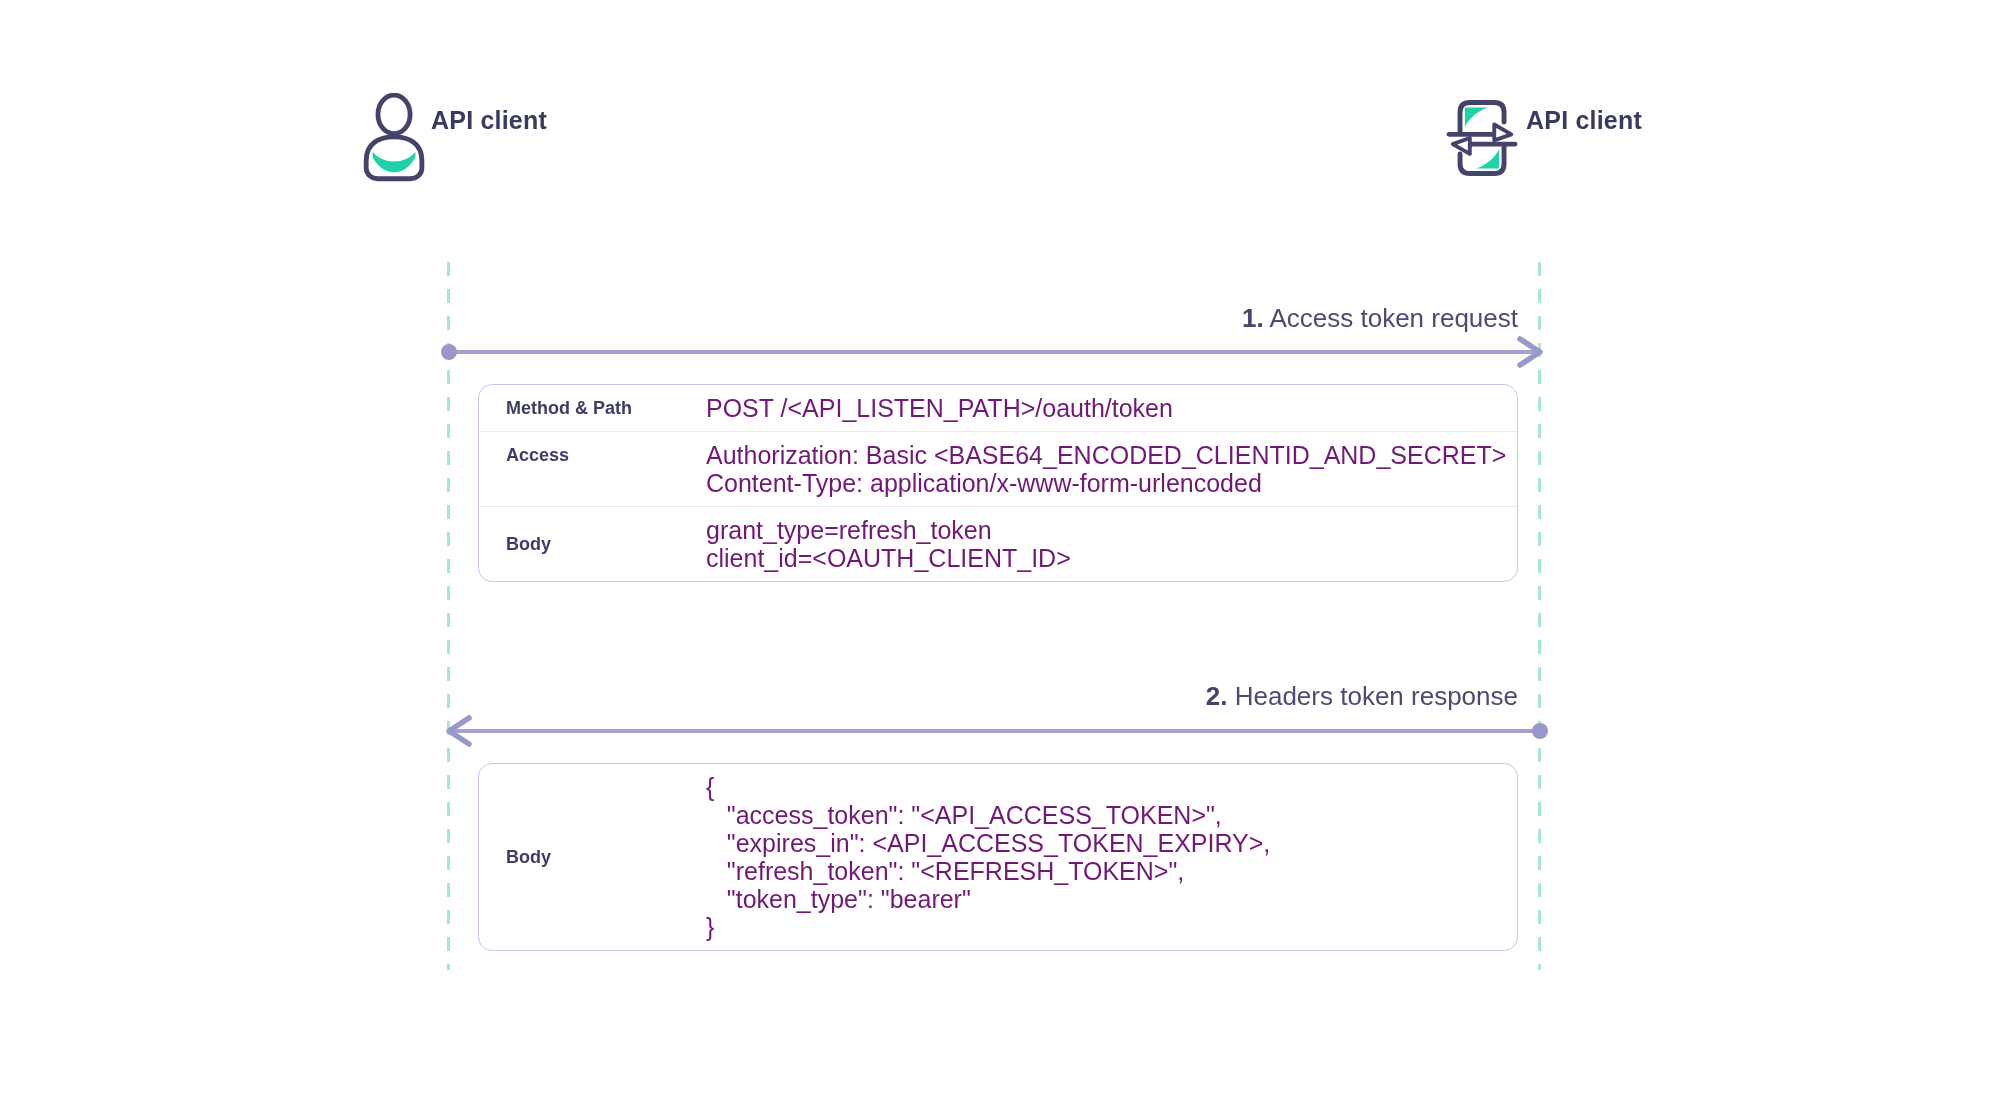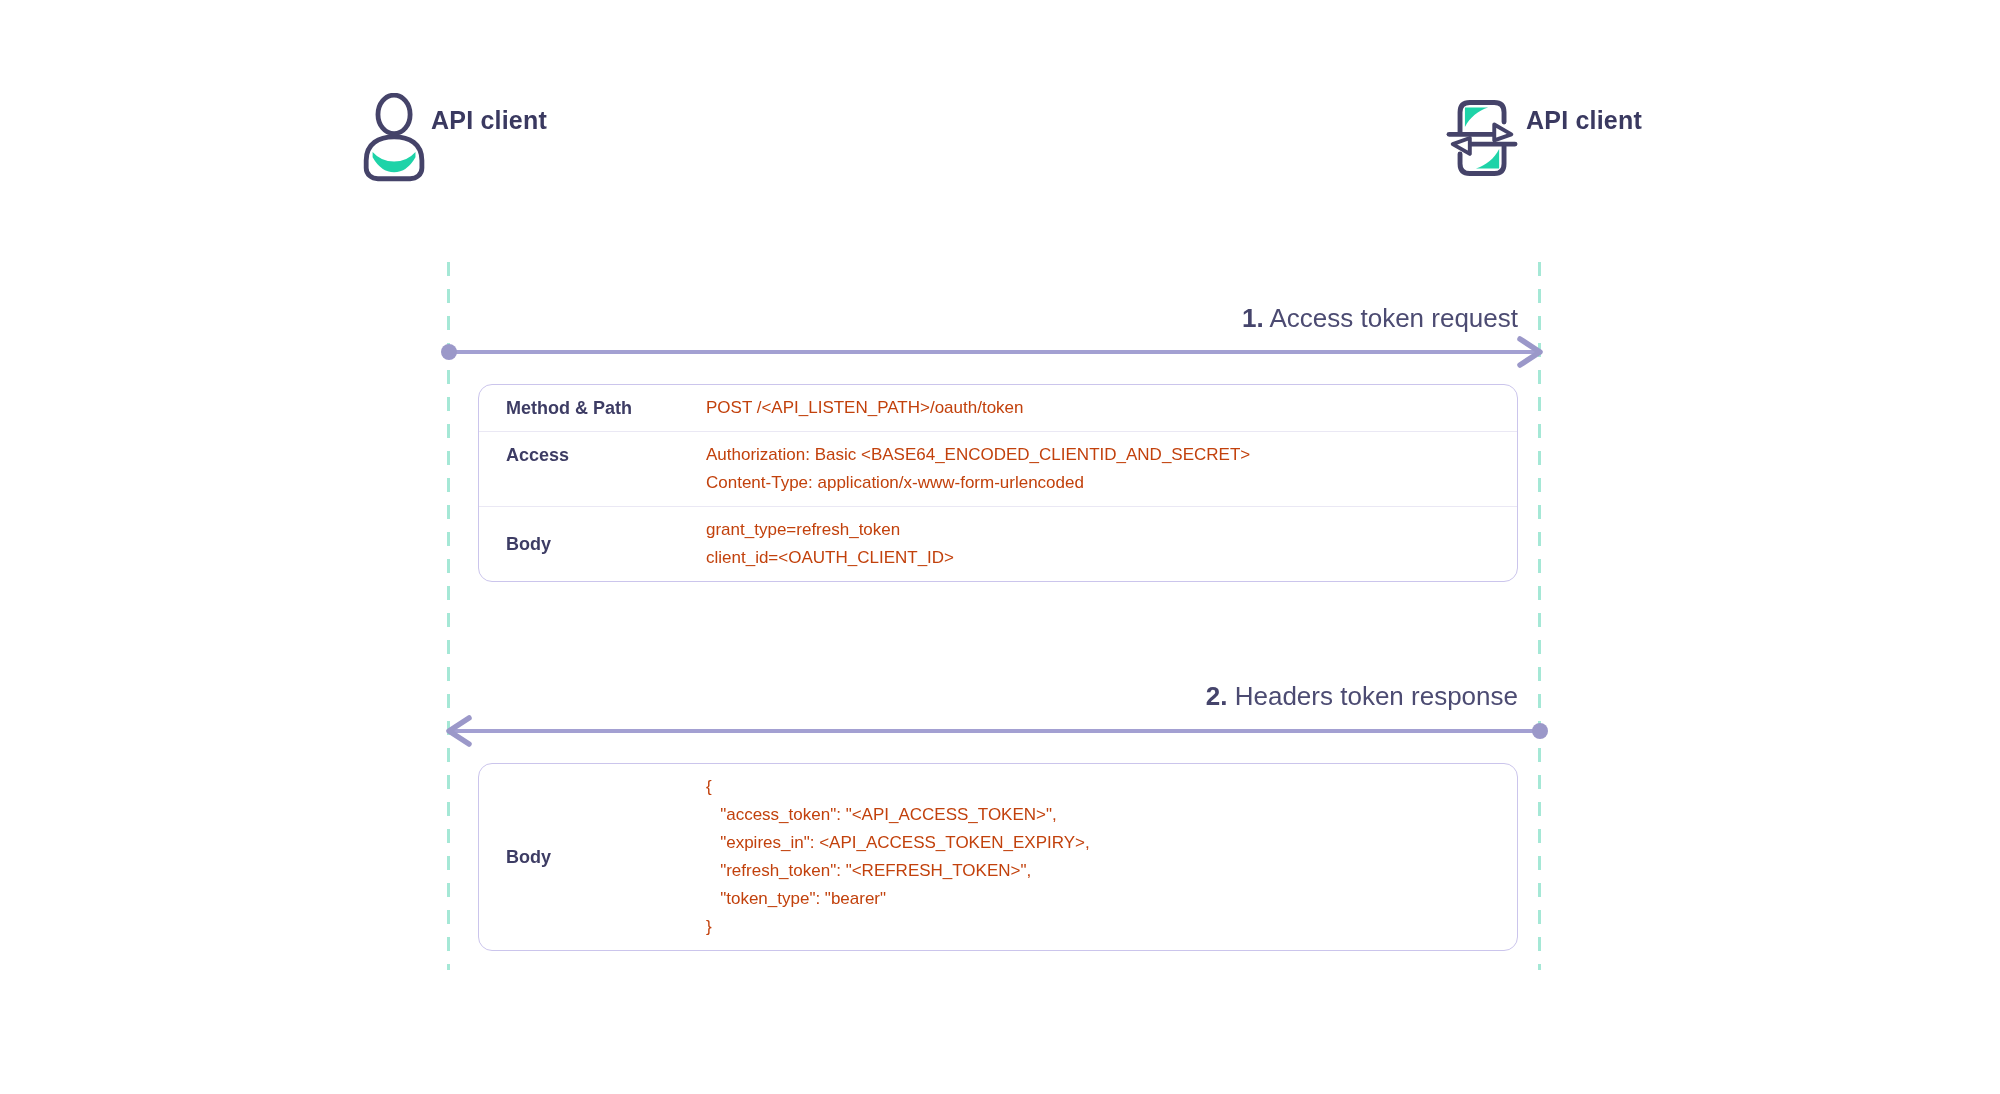--- a/index.html
+++ b/index.html
@@ -65,21 +65,21 @@
   .msg-table-2{top:763px;}
   .trow{display:flex;padding:9px 0;}
   .trow + .trow{border-top:1px solid #eae8f4;}
   .tcell-label{
     width:200px;padding-left:27px;flex:0 0 auto;
     font-size:18px;font-weight:bold;color:#3d3c64;line-height:28px;
   }
   .trow.v-center .tcell-label{display:flex;align-items:center;}
   .tcell-value{flex:1;padding-right:20px;}
   .tcell-value .line{
-    font-size:17px;color:#c2410c;line-height:28px;white-space:pre;
+    font-size:25px;color:#701a75;line-height:28px;white-space:pre;
   }
 </style>
 </head>
 <body>
 
 <div class="canvas">
 
   <div class="actor actor-client">
     <div class="icon-box">
       <svg width="74" height="90" viewBox="0 0 68 84" fill="none">

